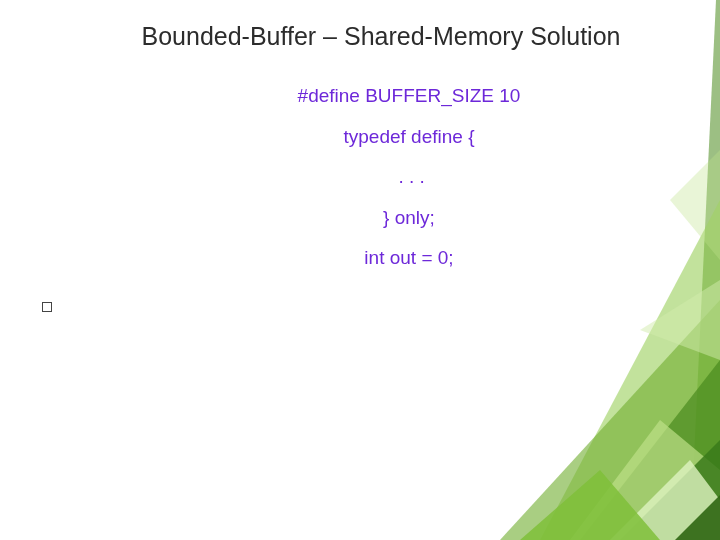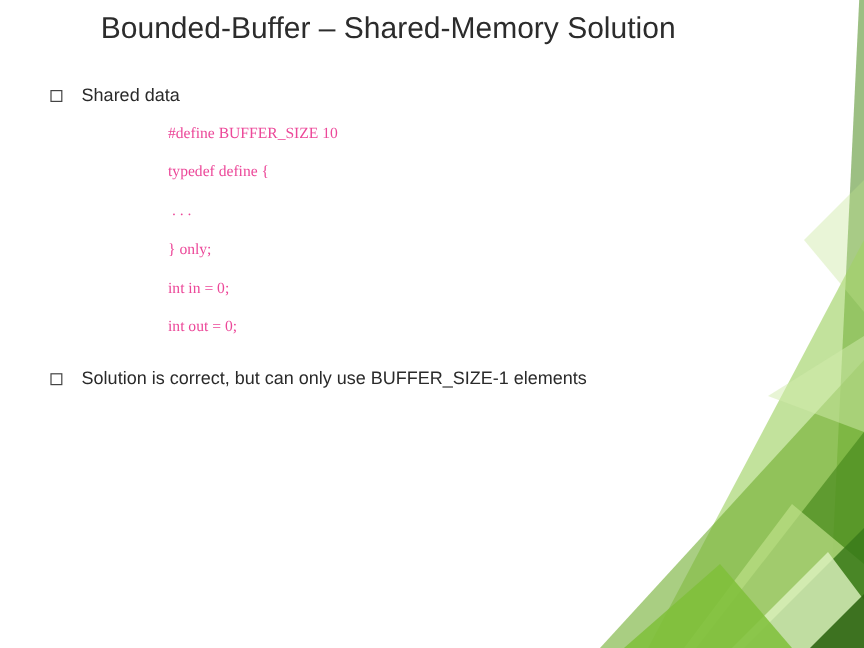--- a/index.html
+++ b/index.html
@@ -8,21 +8,22 @@
     height: 540px;
     background: #ffffff;
     position: relative;
     font-family: "Trebuchet MS", "Segoe UI", Tahoma, sans-serif;
     overflow: hidden;
   }
   .slide {
     width: 100%;
     height: 100%;
     position: relative;
-    padding: 10px 42px 0 42px;
+    padding: 22px 42px 0 42px;
+    text-align: center;
   }
   .title {
     font-size: 25px;
     color: #2c2c2c;
     font-weight: 400;
     margin-bottom: 32px;
     margin-left: 42px;
   }
   .bullet-row {
     display: flex;
@@ -40,23 +41,23 @@
   .bullet-text {
     font-size: 15px;
     color: #2a2a2a;
   }
   .code-block {
     margin-left: 98px;
     margin-top: 12px;
     margin-bottom: 26px;
   }
   .code-line {
-    font-family: Liberation Serif, serif;
-    font-size: 13px;
-    color: #ec4899;
+    font-family: Liberation Sans, sans-serif;
+    font-size: 19px;
+    color: #6d28d9;
     line-height: 1.4;
     margin-bottom: 14px;
     white-space: pre;
   }
   .bullet2 {
     margin-top: 20px;
   }
 
   
   .art {
@@ -68,37 +69,31 @@
     pointer-events: none;
   }
 </style>
 </head>
 <body>
 
 <div class="slide">
 
   <h1 class="title">Bounded-Buffer – Shared-Memory Solution</h1>
 
-  <div class="bullet-row">
-    <div class="bullet"></div>
-    <div class="bullet-text">Shared data</div>
-  </div>
 
   <div class="code-block">
     <div class="code-line">#define BUFFER_SIZE 10</div>
     <div class="code-line">typedef define {</div>
     <div class="code-line"> . . .</div>
     <div class="code-line">} only;</div>
-    <div class="code-line">int in = 0;</div>
     <div class="code-line">int out = 0;</div>
   </div>
 
   <div class="bullet-row bullet2">
     <div class="bullet"></div>
-    <div class="bullet-text">Solution is correct, but can only use BUFFER_SIZE-1 elements</div>
   </div>
 
   <svg class="art" viewBox="0 0 260 540">
 
     <polygon points="256,0 260,0 260,540 230,540" fill="#4a8a1e" opacity="0.55"></polygon>
 
     <polygon points="260,200 260,540 80,540" fill="#8fca4a" opacity="0.55"></polygon>
     <polygon points="260,300 260,540 40,540" fill="#6fae2e" opacity="0.6"></polygon>
     <polygon points="260,360 260,540 120,540" fill="#4a8a1e" opacity="0.7"></polygon>
     <polygon points="200,420 260,470 260,540 110,540" fill="#bde087" opacity="0.7"></polygon>

